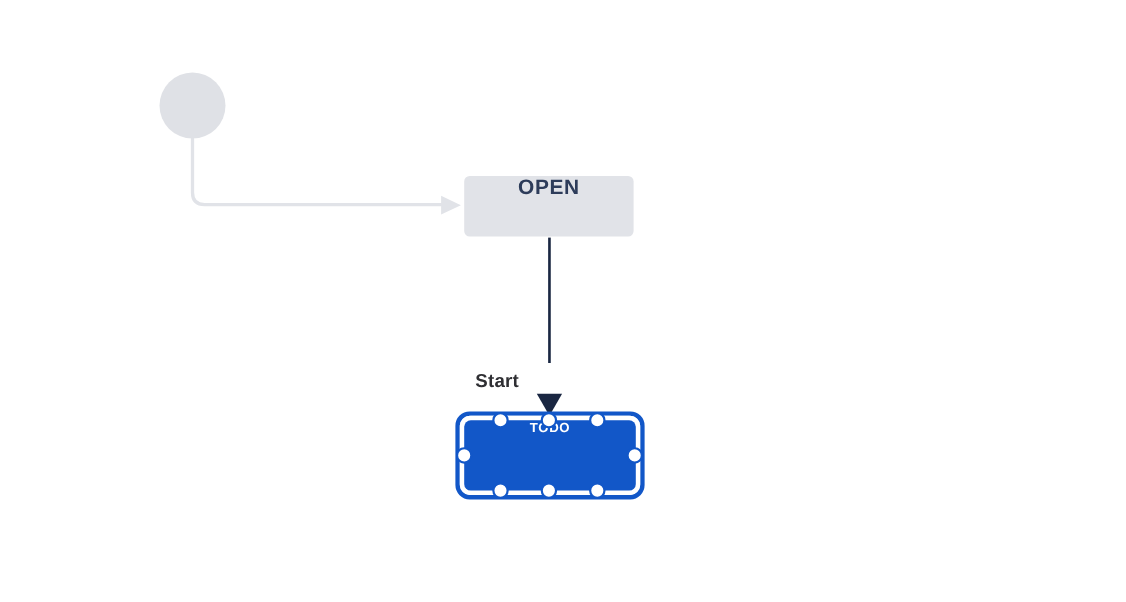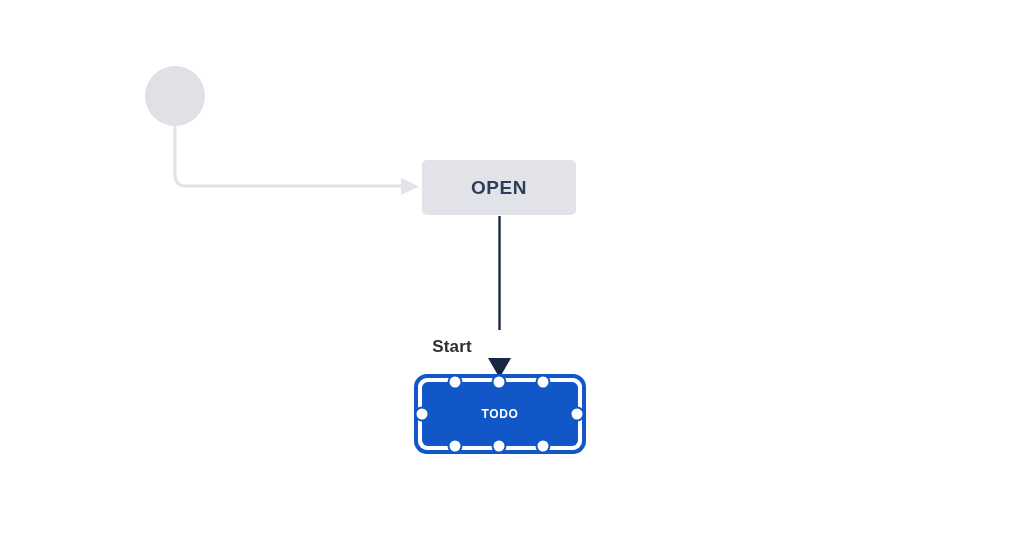--- a/index.html
+++ b/index.html
@@ -37,21 +37,20 @@
     height: 60px;
     border-radius: 50%;
     background: #dfe1e6;
   }
 
   
   .state-node {
     position: absolute;
     box-sizing: border-box;
     display: flex;
-    align-items: center;
     justify-content: center;
     border-radius: 5px;
     letter-spacing: 0.6px;
   }
   .state-open {
     left: 422px;
     top: 160px;
     width: 154px;
     height: 55px;
     background: #e1e3e8;

